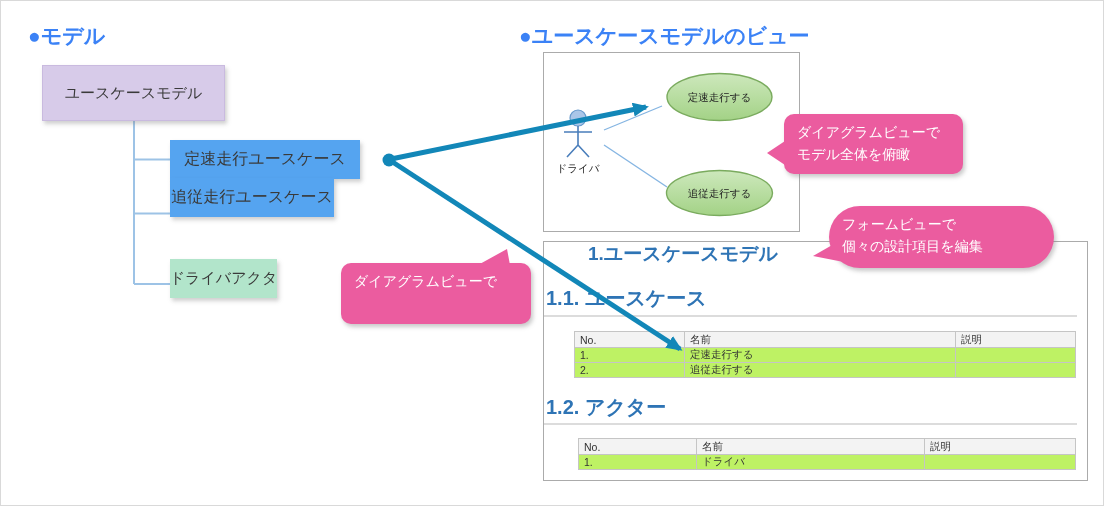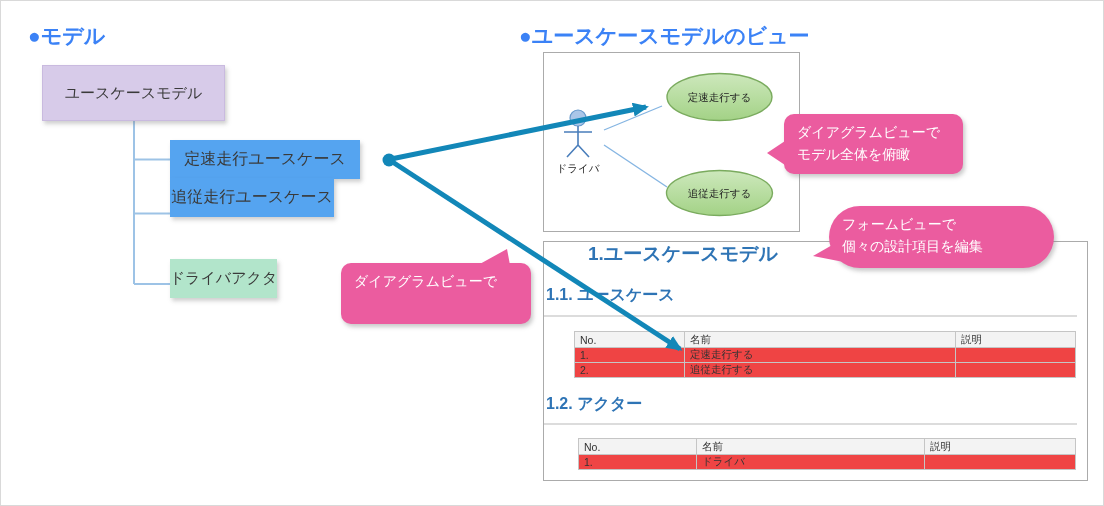--- a/index.html
+++ b/index.html
@@ -28,23 +28,23 @@
   
   .panel{position:absolute;background:#fff;border:1px solid #ABABAB;}
   .uc-ellipse{fill:url(#gradEllipse);stroke:#7AAB5E;stroke-width:1.4;}
   .uc-label{font-size:10.5px;fill:#222;text-anchor:middle;font-family:"Liberation Sans",sans-serif;}
   .actor-stroke{stroke:#4A7EBB;stroke-width:1.6;fill:none;}
   .actor-head{fill:#AAC6E8;stroke:#6699CC;stroke-width:1.2;}
   .assoc{stroke:#85B5E2;stroke-width:1.3;}
 
   
   .form-title{position:absolute;font-size:19px;font-weight:700;color:var(--form-heading-blue);white-space:nowrap;}
-  .form-sub{position:absolute;font-size:16px;font-weight:700;color:var(--form-heading-blue);white-space:nowrap;}
+  .form-sub{position:absolute;font-size:20px;font-weight:700;color:var(--form-heading-blue);white-space:nowrap;}
   .rule{position:absolute;height:0;border-top:2px solid #DCDCDC;}
-  table.form-table{position:absolute;border-collapse:collapse;table-layout:fixed;background:#ef4444;}
+  table.form-table{position:absolute;border-collapse:collapse;table-layout:fixed;background:#bef264;}
   .form-table th,.form-table td{
     border:1px solid #C5C5C5;font-size:10.5px;font-weight:400;text-align:left;
     padding:0 5px;height:14px;color:#333;white-space:nowrap;overflow:hidden;
   }
   .form-table thead th{background:#F3F3F3;height:15px;}
 
   
   .callout{
     position:absolute;background:var(--callout-pink);color:#fff;border-radius:10px;
     padding:8px 13px;font-size:14px;line-height:1.55;white-space:nowrap;

